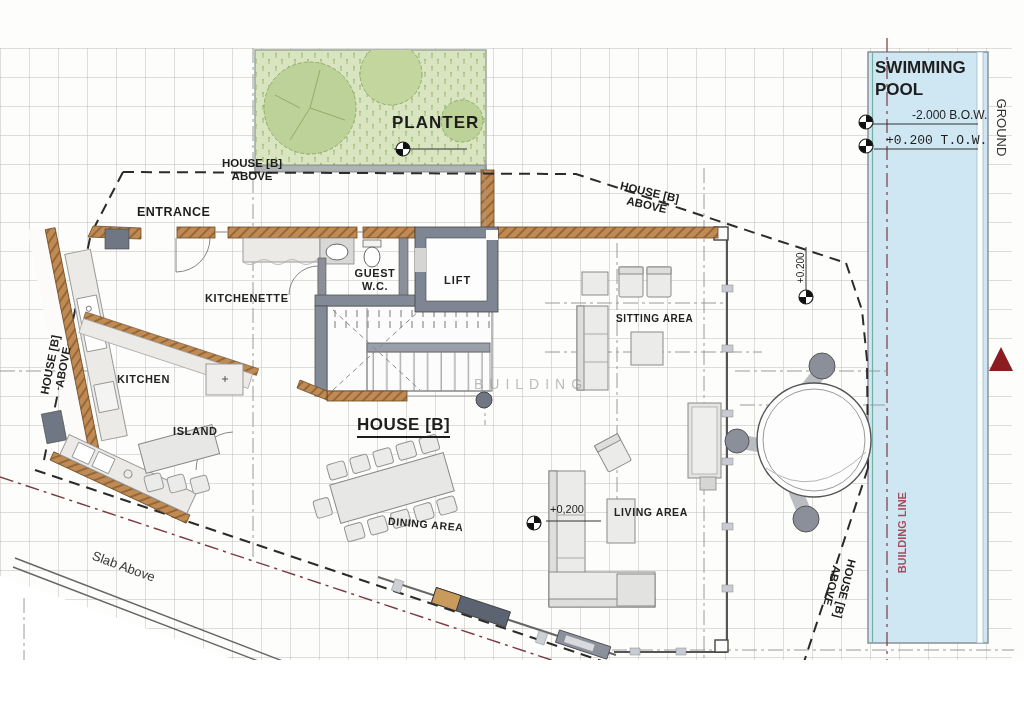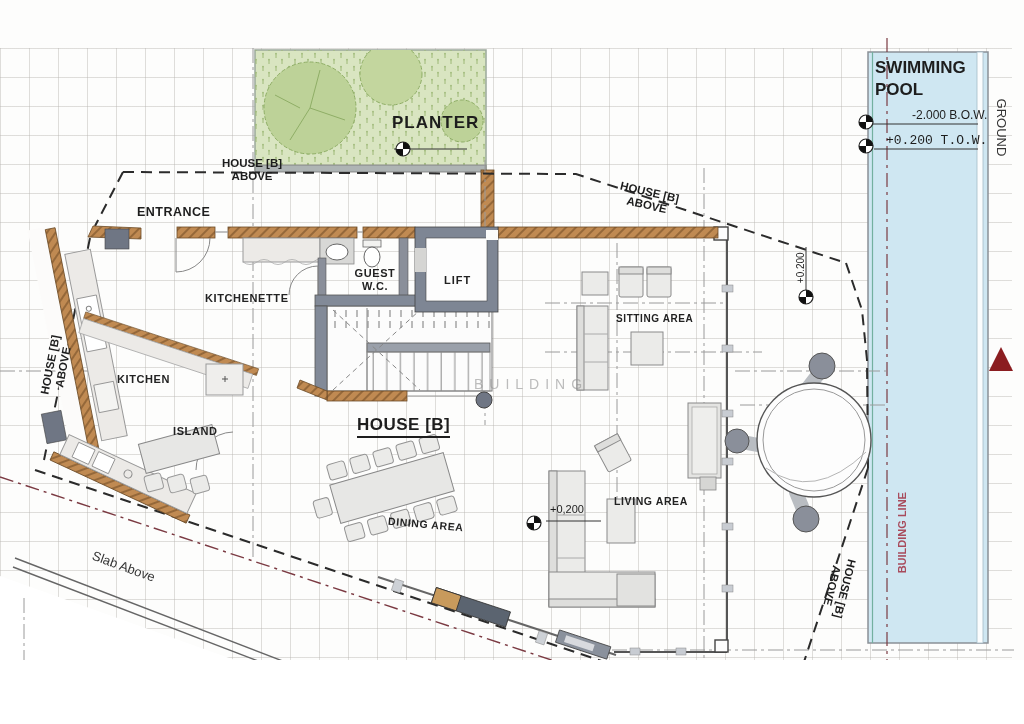--- a/index.html
+++ b/index.html
@@ -346,21 +346,21 @@
 
   <div class="lbl rm" style="left:163px;top:292px;padding-left:42px;">KITCHENETTE</div>
   <div class="lbl rm" style="left:117px;top:373px;">KITCHEN</div>
   <div class="lbl rm" style="left:173px;top:425px;">ISLAND</div>
   <div class="lbl rm" style="left:352px;top:267px;width:46px;text-align:center;">
     <div>GUEST</div>
     <div>W.C.</div>
   </div>
   <div class="lbl rm" style="left:444px;top:274px;letter-spacing:1px;text-align:center;">LIFT</div>
   <div class="lbl rm" style="left:616px;top:313px;font-size:10px;">SITTING AREA</div>
-  <div class="lbl rm" style="left:614px;top:495px;font-size:10.5px;">LIVING AREA</div>
+  <div class="lbl rm" style="left:614px;top:506px;font-size:10.5px;">LIVING AREA</div>
   <div class="lbl rm" style="left:388px;top:518px;font-size:10.5px;transform:rotate(5deg);">DINING AREA</div>
 
   <div class="lbl title" style="left:357px;top:415px;">HOUSE [B]</div>
   <div class="lbl" style="left:95px;top:549px;font-size:13px;color:#333;transform:rotate(20deg);transform-origin:left top;">Slab Above</div>
 
   <div class="lbl" style="left:550px;top:503px;font-size:11px;">+0,200</div>
   <div class="lbl" style="left:779px;top:262px;font-size:10px;width:44px;text-align:center;transform:rotate(-90deg);transform-origin:center;">+0.200</div>
 
   <div class="lbl wm2" style="left:474px;top:376px;">BUILDING</div>
 

